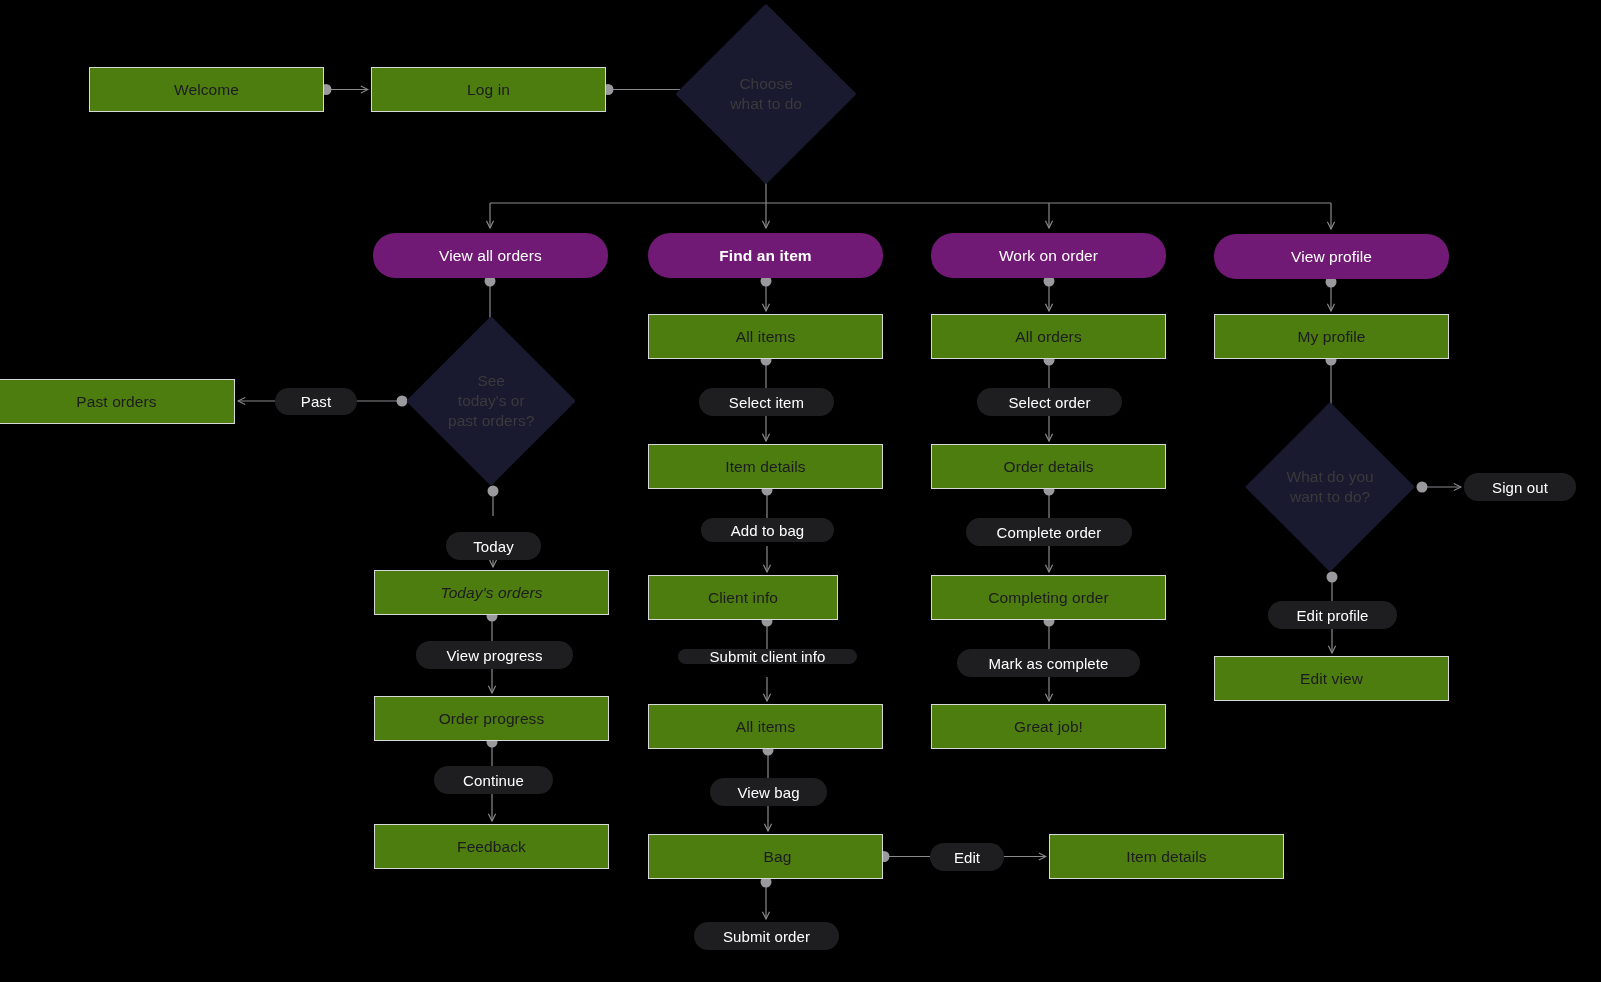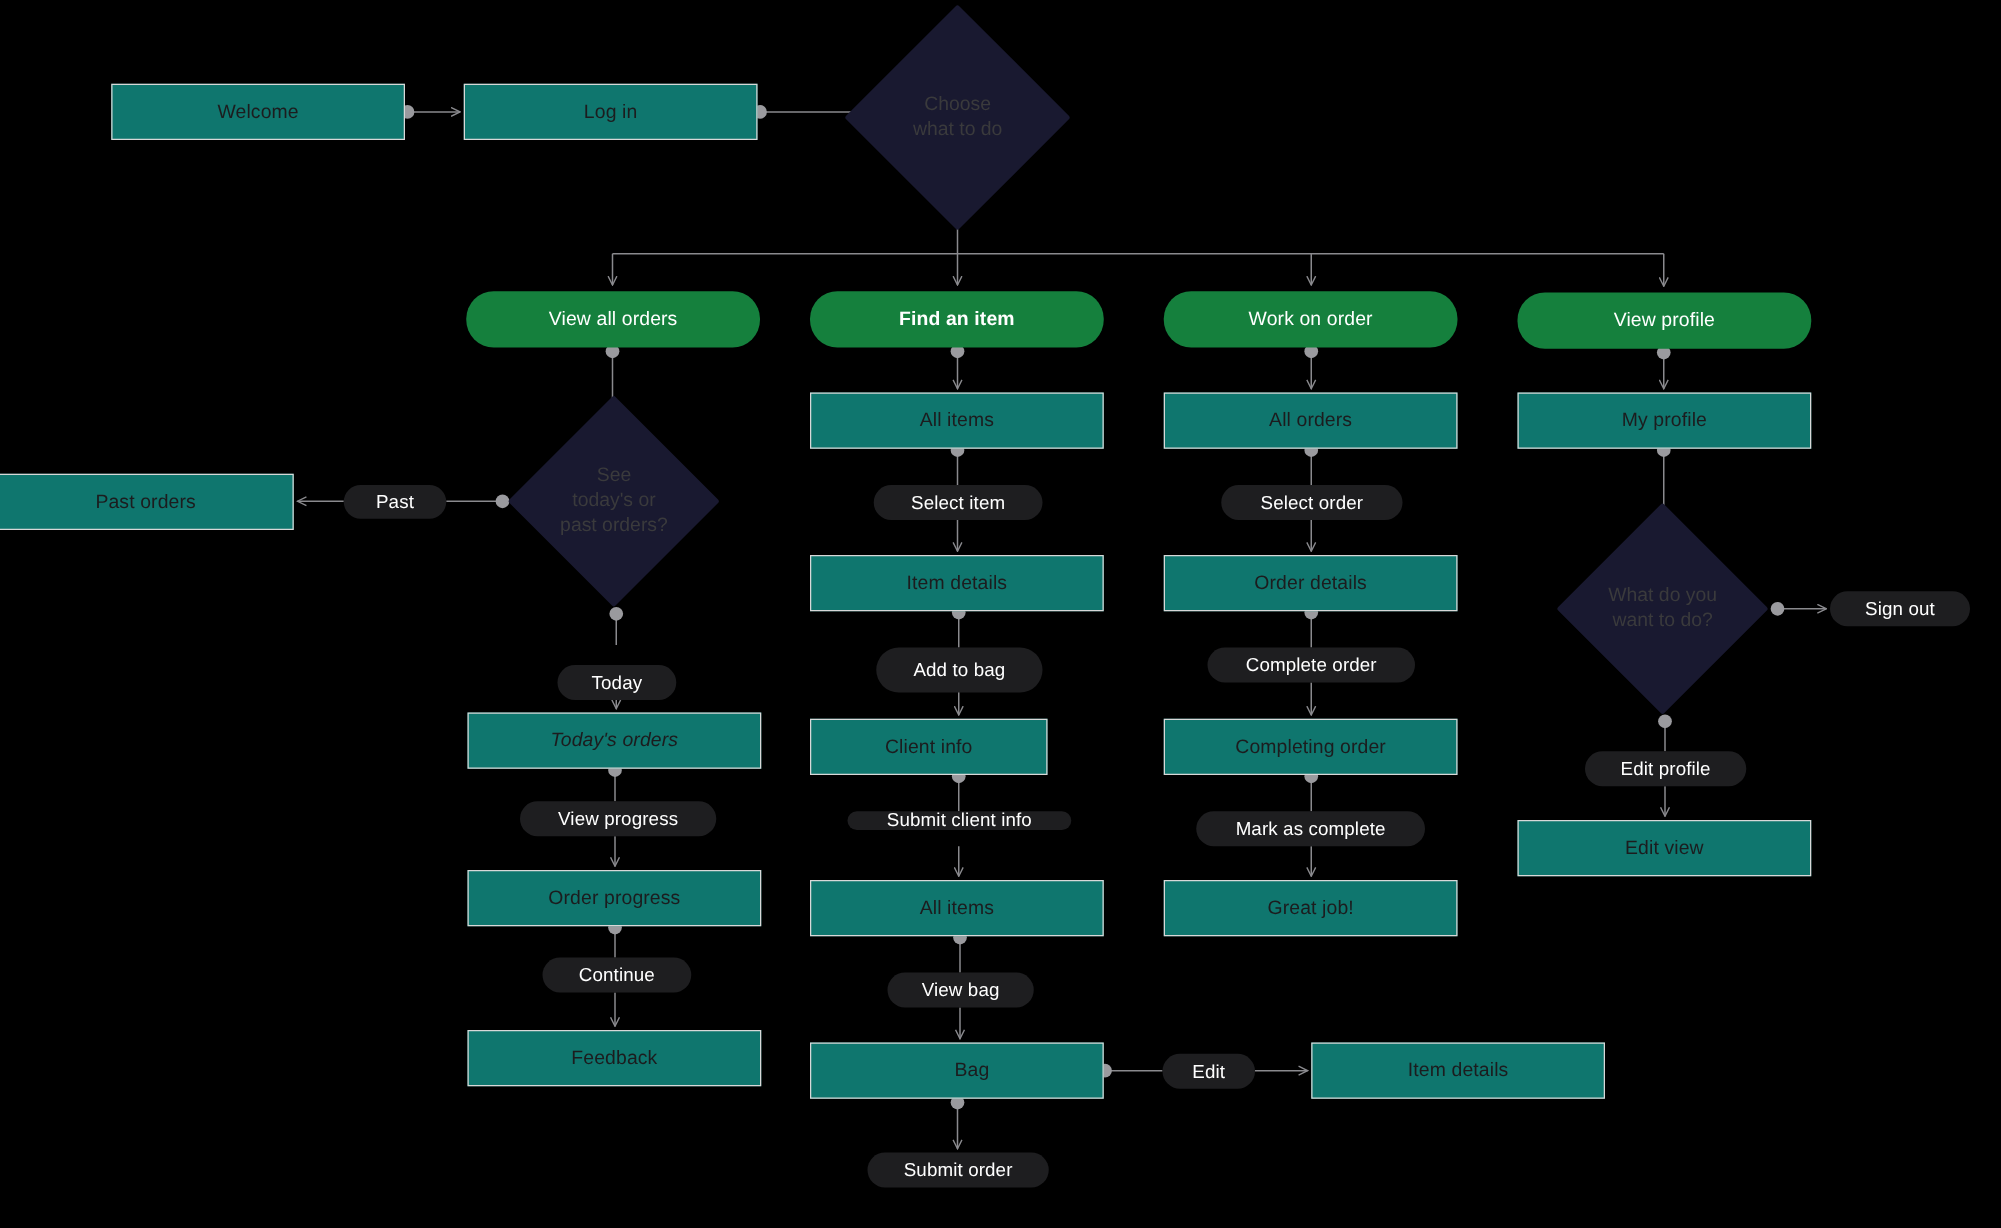--- a/index.html
+++ b/index.html
@@ -26,38 +26,38 @@
     position: absolute;
     box-sizing: border-box;
     display: flex;
     align-items: center;
     justify-content: center;
     text-align: center;
     white-space: pre-line;
   }
   
   .screen {
-    background: #0f766e;
+    background: #4d7c0f;
     border: 1px solid #d8d8d8;
     color: #1c1c1e;
     font-size: 15.5px;
     letter-spacing: 0.1px;
   }
   
   .action {
     background: #1e1e20;
     color: #ffffff;
     font-size: 15px;
     border-radius: 999px;
     letter-spacing: 0.1px;
     align-items: center;
   }
   
   .entry {
-    background: #15803d;
+    background: #701a75;
     color: #ffffff;
     font-size: 15.5px;
     border-radius: 22px;
     letter-spacing: 0.1px;
   }
   
   .diamond {
     background: #191930;
     color: #3a3a3c;
     font-size: 15.5px;
@@ -222,21 +222,21 @@
 
   <div class="node screen" style="left:648px;top:314px;width:235px;height:45px;">
     <span>All items</span>
   </div>
   <div class="node action" style="left:699px;top:388px;width:135px;height:28px;">
     <span>Select item</span>
   </div>
   <div class="node screen" style="left:648px;top:444px;width:235px;height:45px;">
     <span>Item details</span>
   </div>
-  <div class="node action" style="left:701px;top:518px;width:133px;height:36px;">
+  <div class="node action" style="left:701px;top:518px;width:133px;height:24px;">
     <span>Add to bag</span>
   </div>
   <div class="node screen" style="left:648px;top:575px;width:190px;height:45px;">
     <span>Client info</span>
   </div>
   <div class="node action" style="left:678px;top:649px;width:179px;height:15px;">
     <span>Submit client info</span>
   </div>
   <div class="node screen" style="left:648px;top:704px;width:235px;height:45px;">
     <span>All items</span>

